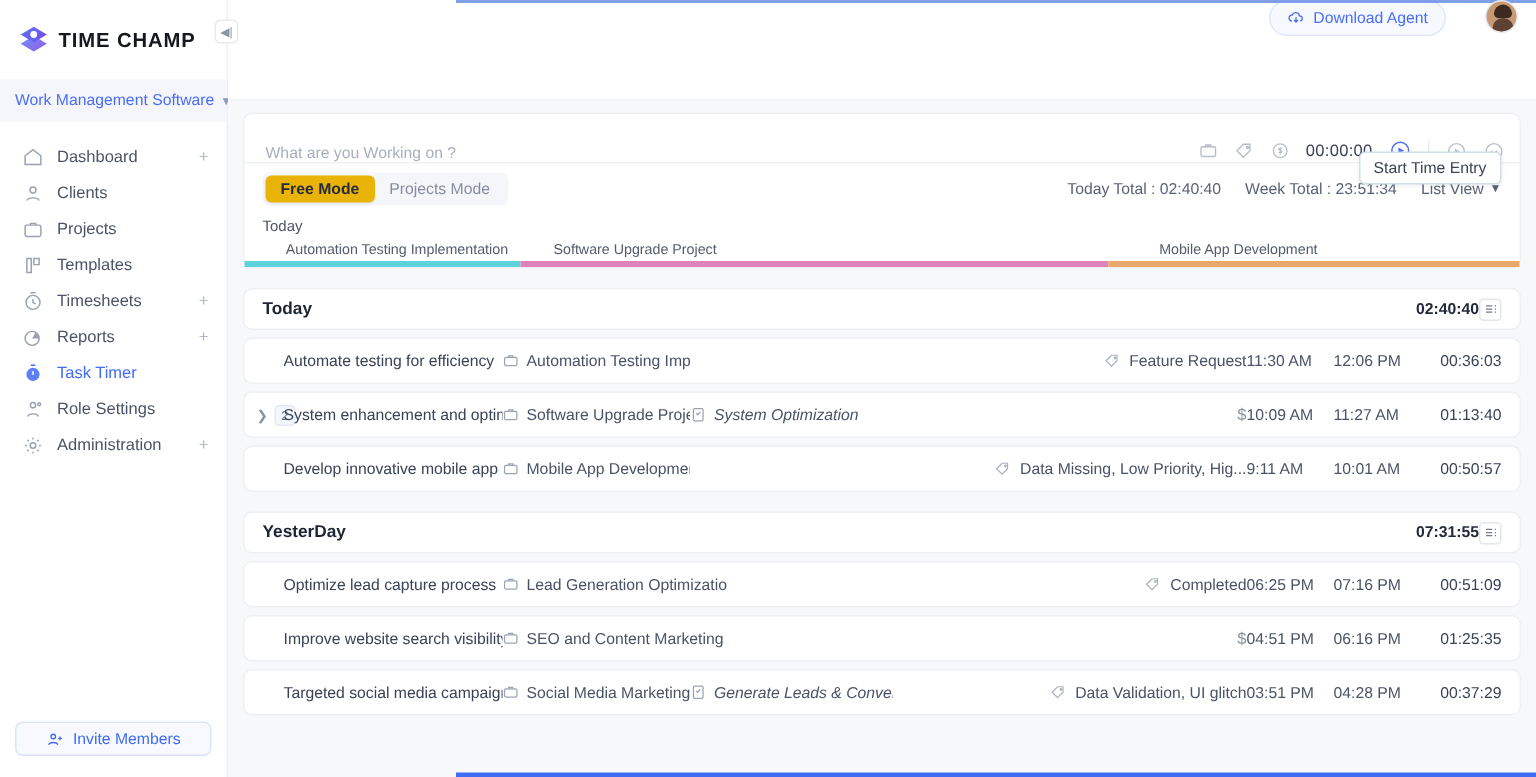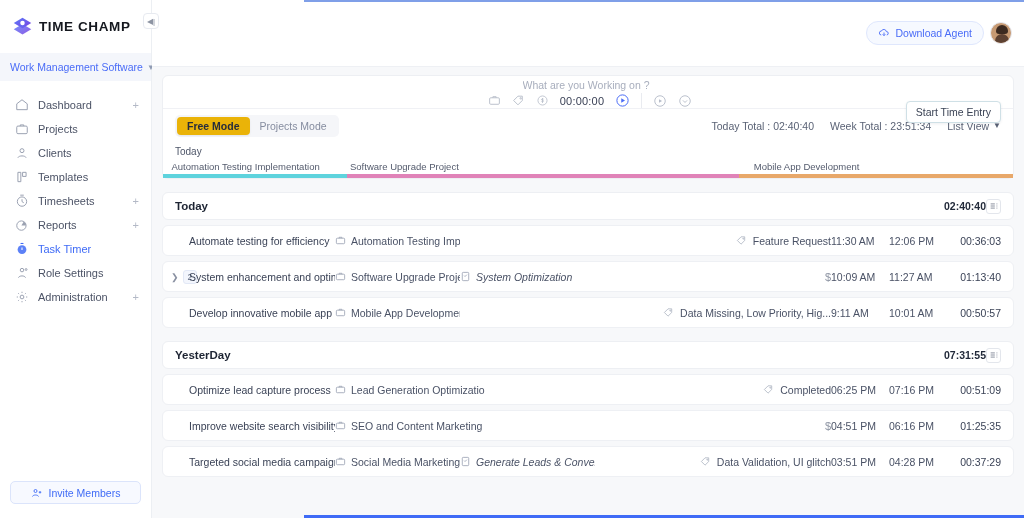--- a/index.html
+++ b/index.html
@@ -54,22 +54,22 @@
     height: 23px; border: 1px solid #dbe4fb; border-radius: 5px;
     background: #f7f9ff; display: flex; align-items: center; justify-content: center; gap: 6px;
   }
   .invite-label { font-size: 10.5px; color: #3f6bf6; }
   .invite-icon { color: #3f6bf6; display: flex; }
 
   
   .main { position: absolute; left: 152px; top: 0; right: 0; bottom: 0; background: #f7f8fa; }
   .topbar {
     height: 67px; background: #fff; border-bottom: 1px solid #eef0f4;
-    display: flex; align-items: center; justify-content: flex-end;
-    padding-right: 12px; gap: 6px;
+    display: flex; justify-content: flex-end;
+    padding-right: 12px; gap: 26px;
   }
   .download-btn {
     display: flex; align-items: center; gap: 6px; height: 24px;
     padding: 0 11px; border: 1px solid #dfe7fd; border-radius: 13px; background: #f6f9ff;
   }
   .download-label { font-size: 10.5px; color: #4a6cf7; }
   .avatar {
     width: 22px; height: 22px; border-radius: 50%; overflow: hidden;
     background: #c79a73; border: 1px solid #e7e9ef; position: relative;
   }
@@ -81,22 +81,22 @@
     content: ""; position: absolute; left: 5px; top: 2px; width: 12px; height: 9px;
     border-radius: 6px 6px 3px 3px; background: #3c2a20; z-index: 2;
   }
 
   
   .panel {
     margin: 8px 10px 0 10px; background: #fff;
     border: 1px solid #edeff3; border-radius: 6px;
   }
   .timer-row {
-    display: flex; align-items: center; height: 33px; padding: 0 10px 0 14px;
-    border-bottom: 1px solid #f0f1f5; position: relative; flex-direction: column;
+    display: flex; align-items: flex-end; height: 33px; padding: 0 10px 0 14px;
+    border-bottom: 1px solid #f0f1f5; position: relative;
   }
   .timer-input {
     flex: 1 1 auto; border: 0; outline: none; font-size: 10.5px;
     color: #37405a; font-family: inherit; background: transparent;
   }
   .timer-input::placeholder { color: #a8aebd; }
   .timer-ctrls { display: flex; align-items: center; gap: 11px; }
   .t-icon { color: #b6bcc9; display: flex; align-items: center; }
   .timer-value { font-size: 11px; color: #3a4156; letter-spacing: .2px; }
   .play-main { color: #4a6cf7; display: flex; }
@@ -116,21 +116,21 @@
   .mode.active { background: #eab308; color: #262c3c; font-weight: 600;
                  box-shadow: 0 1px 2px rgba(30,40,70,.08); }
   .modes-right { margin-left: auto; display: flex; align-items: center; gap: 16px; }
   .total-text { font-size: 10.5px; color: #5a6275; }
   .listview { display: flex; align-items: center; gap: 4px; font-size: 10.5px; color: #5a6275; }
 
   
   .timeline-wrap { padding: 4px 0 0 0; }
   .tl-day { font-size: 10px; color: #4d5568; padding: 0 0 4px 12px; }
   .tl-labels { position: relative; height: 13px; }
-  .tl-label { position: absolute; font-size: 9.5px; color: #545b6d; white-space: nowrap; }
+  .tl-label { position: absolute; font-size: 9.5px; color: #545b6d; white-space: nowrap; margin-left: 19px; }
   .tl-bar { display: flex; height: 4px; width: 100%; }
 
   
   .group { margin: 13px 10px 0 10px; }
   .group-head {
     display: flex; align-items: center; height: 28px; padding: 0 12px;
     background: #fff; border: 1px solid #edeff3; border-radius: 6px;
   }
   .group-title { font-size: 11.5px; font-weight: 700; color: #1d2433; }
   .group-right { margin-left: auto; display: flex; align-items: center; }
@@ -203,34 +203,34 @@
           <svg viewBox="0 0 24 24" width="14" height="14" fill="none" stroke="currentColor" stroke-width="1.7">
             <path d="M3 10 L12 3 L21 10 V20 H3 Z"></path>
             </svg>
           </span>
         <span class="nav-label">Dashboard</span>
         <span class="nav-plus">+</span>
       </div>
       <div class="nav-item">
         <span class="nav-icon">
           <svg viewBox="0 0 24 24" width="14" height="14" fill="none" stroke="currentColor" stroke-width="1.7">
+            <circle cx="12" cy="8" r="3.4"></circle>
+              <path d="M5 20c1.5-4 12.5-4 14 0"></path>
+            </svg>
+          </span>
+        <span class="nav-label">Clients</span>
+      </div>
+      <div class="nav-item">
+        <span class="nav-icon">
+          <svg viewBox="0 0 24 24" width="14" height="14" fill="none" stroke="currentColor" stroke-width="1.7">
             <rect x="3" y="7" width="18" height="13" rx="2"></rect>
               <path d="M9 7V5h6v2"></path>
             </svg>
           </span>
         <span class="nav-label">Projects</span>
-      </div>
-      <div class="nav-item">
-        <span class="nav-icon">
-          <svg viewBox="0 0 24 24" width="14" height="14" fill="none" stroke="currentColor" stroke-width="1.7">
-            <circle cx="12" cy="8" r="3.4"></circle>
-              <path d="M5 20c1.5-4 12.5-4 14 0"></path>
-            </svg>
-          </span>
-        <span class="nav-label">Clients</span>
       </div>
       <div class="nav-item">
         <span class="nav-icon">
           <svg viewBox="0 0 24 24" width="14" height="14" fill="none" stroke="currentColor" stroke-width="1.7">
             <path d="M5 4h5v16H5z"></path>
               <path d="M13 4h6v7h-6z"></path>
             </svg>
           </span>
         <span class="nav-label">Templates</span>
       </div>

